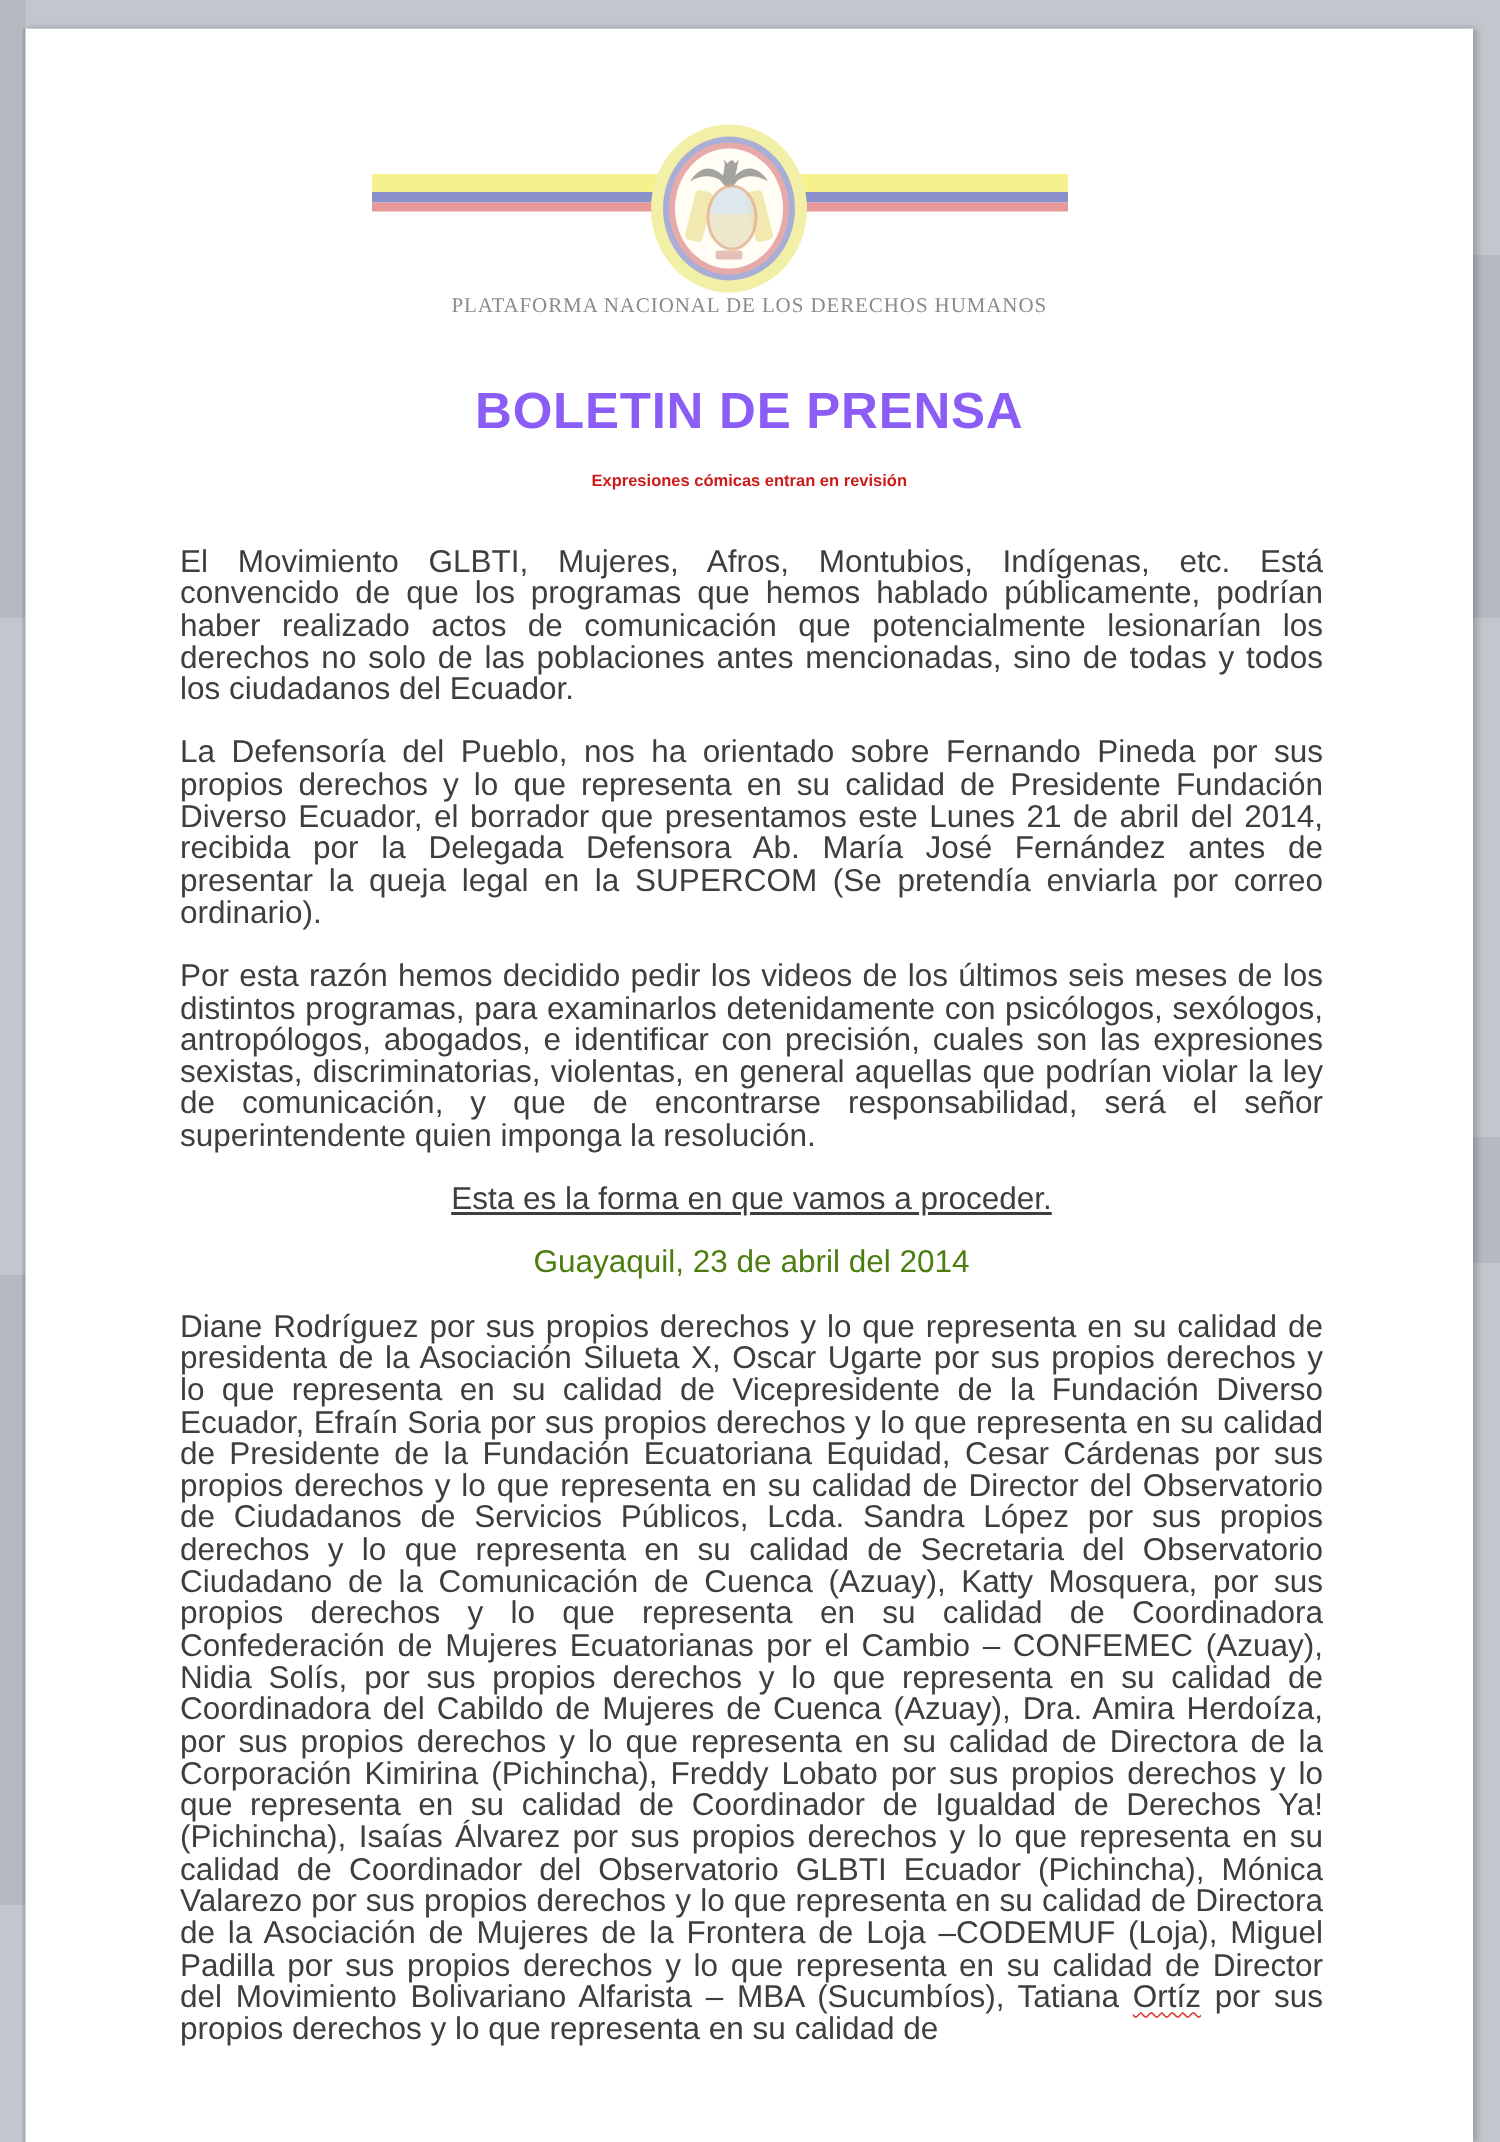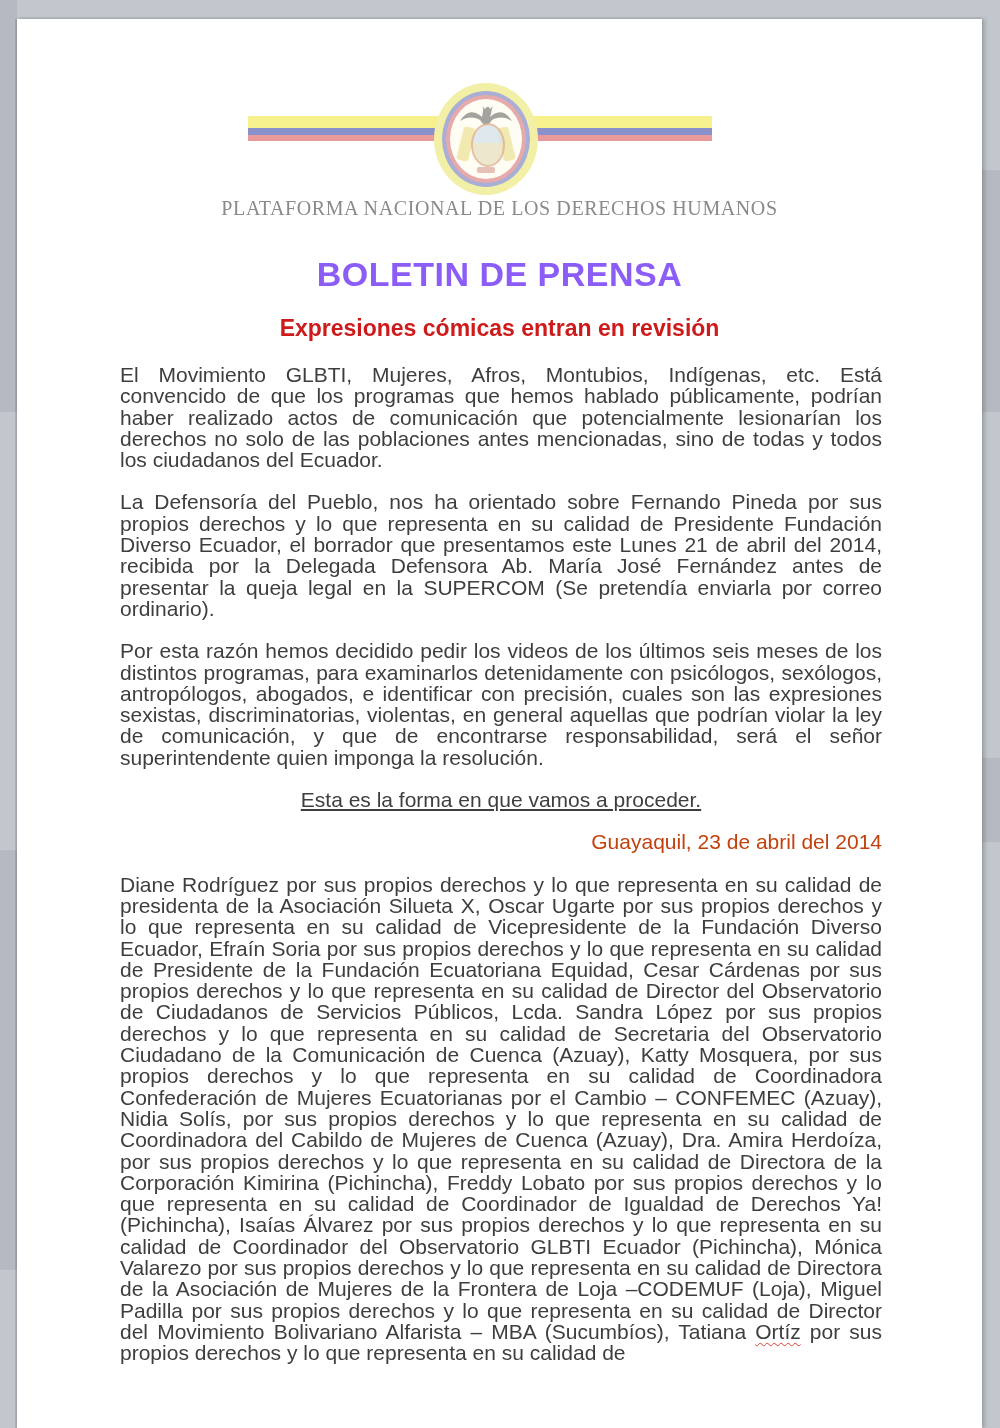--- a/index.html
+++ b/index.html
@@ -44,39 +44,39 @@
   }
   .flag-side{position:absolute;width:12px;height:34px;background:#eee29b;opacity:0.75;border-radius:3px;}
   .flag-left{left:10px;top:28px;transform:rotate(14deg);}
   .flag-right{right:10px;top:28px;transform:rotate(-14deg);}
   .banner-bottom{position:absolute;left:27px;bottom:6px;width:18px;height:6px;background:#dfb0a8;opacity:0.8;border-radius:2px;}
   
   .org{
     position:absolute;left:0;top:178px;width:100%;
     text-align:center;
     font-family:"Liberation Serif", serif;
-    font-size:20px;letter-spacing:0.6px;color:#8a8a8a;
+    font-size:14px;letter-spacing:0.6px;color:#8a8a8a;
   }
   .doc-title{
     position:absolute;left:0;top:236px;width:100%;margin:0;
     text-align:center;font-size:34px;font-weight:bold;color:#8b5cf6;letter-spacing:0.5px;
   }
   .doc-subtitle{
     position:absolute;left:0;top:296px;width:100%;margin:0;
-    text-align:center;font-size:23px;font-weight:bold;color:#ce1a1a;
+    text-align:center;font-size:11px;font-weight:bold;color:#ce1a1a;
   }
   
   .content{
     position:absolute;left:103px;top:345px;width:762px;
     font-size:21px;line-height:21.3px;color:#3e3e3e;
     text-align:justify;
   }
   .content p{margin:0 0 21px 0;}
   .content p.no-justify{text-align:center;text-decoration:underline;}
-  .date-line{color:#c2410c;text-align:right;}
+  .date-line{color:#4d7c0f;text-align:center;}
   .misspelled{
     text-decoration:underline;
     text-decoration-style:wavy;
     text-decoration-color:#e03c31;
     text-decoration-thickness:1px;
     text-underline-offset:3px;
   }
 </style>
 </head>
 <body>

